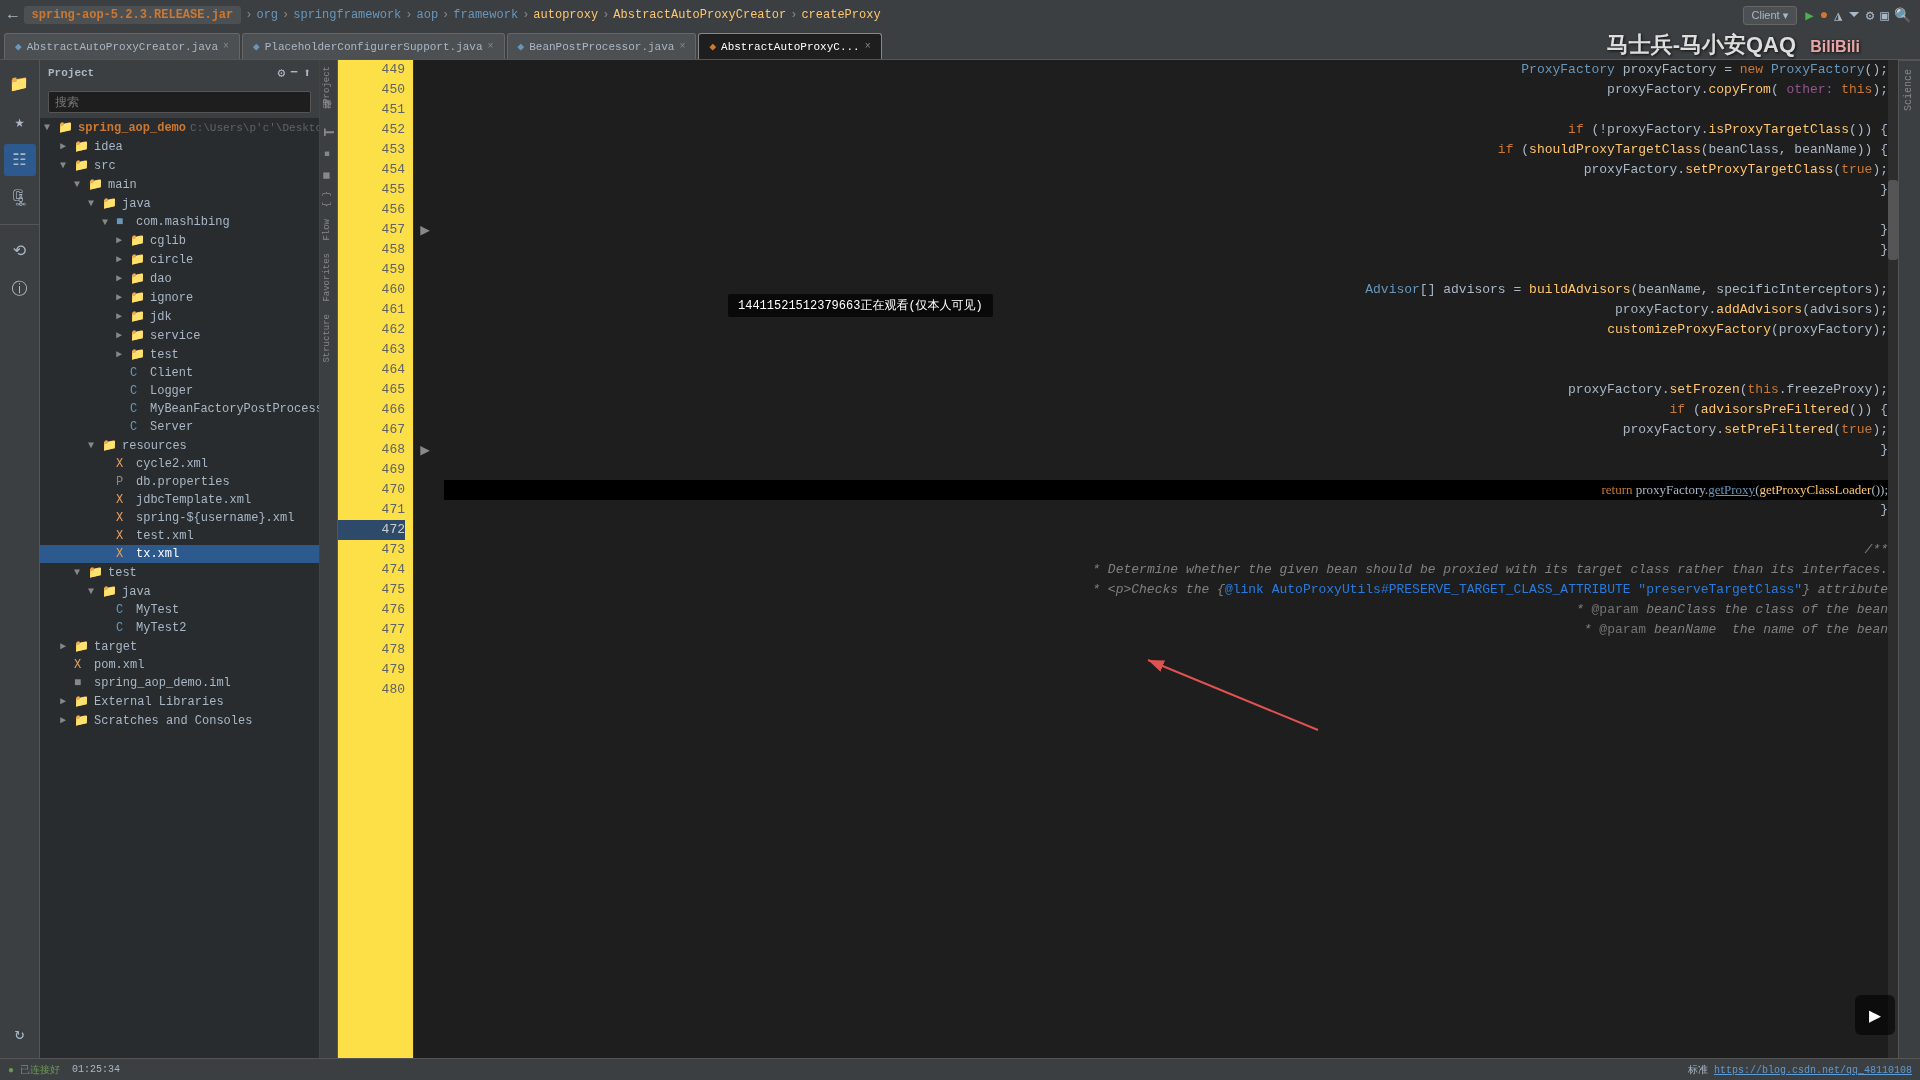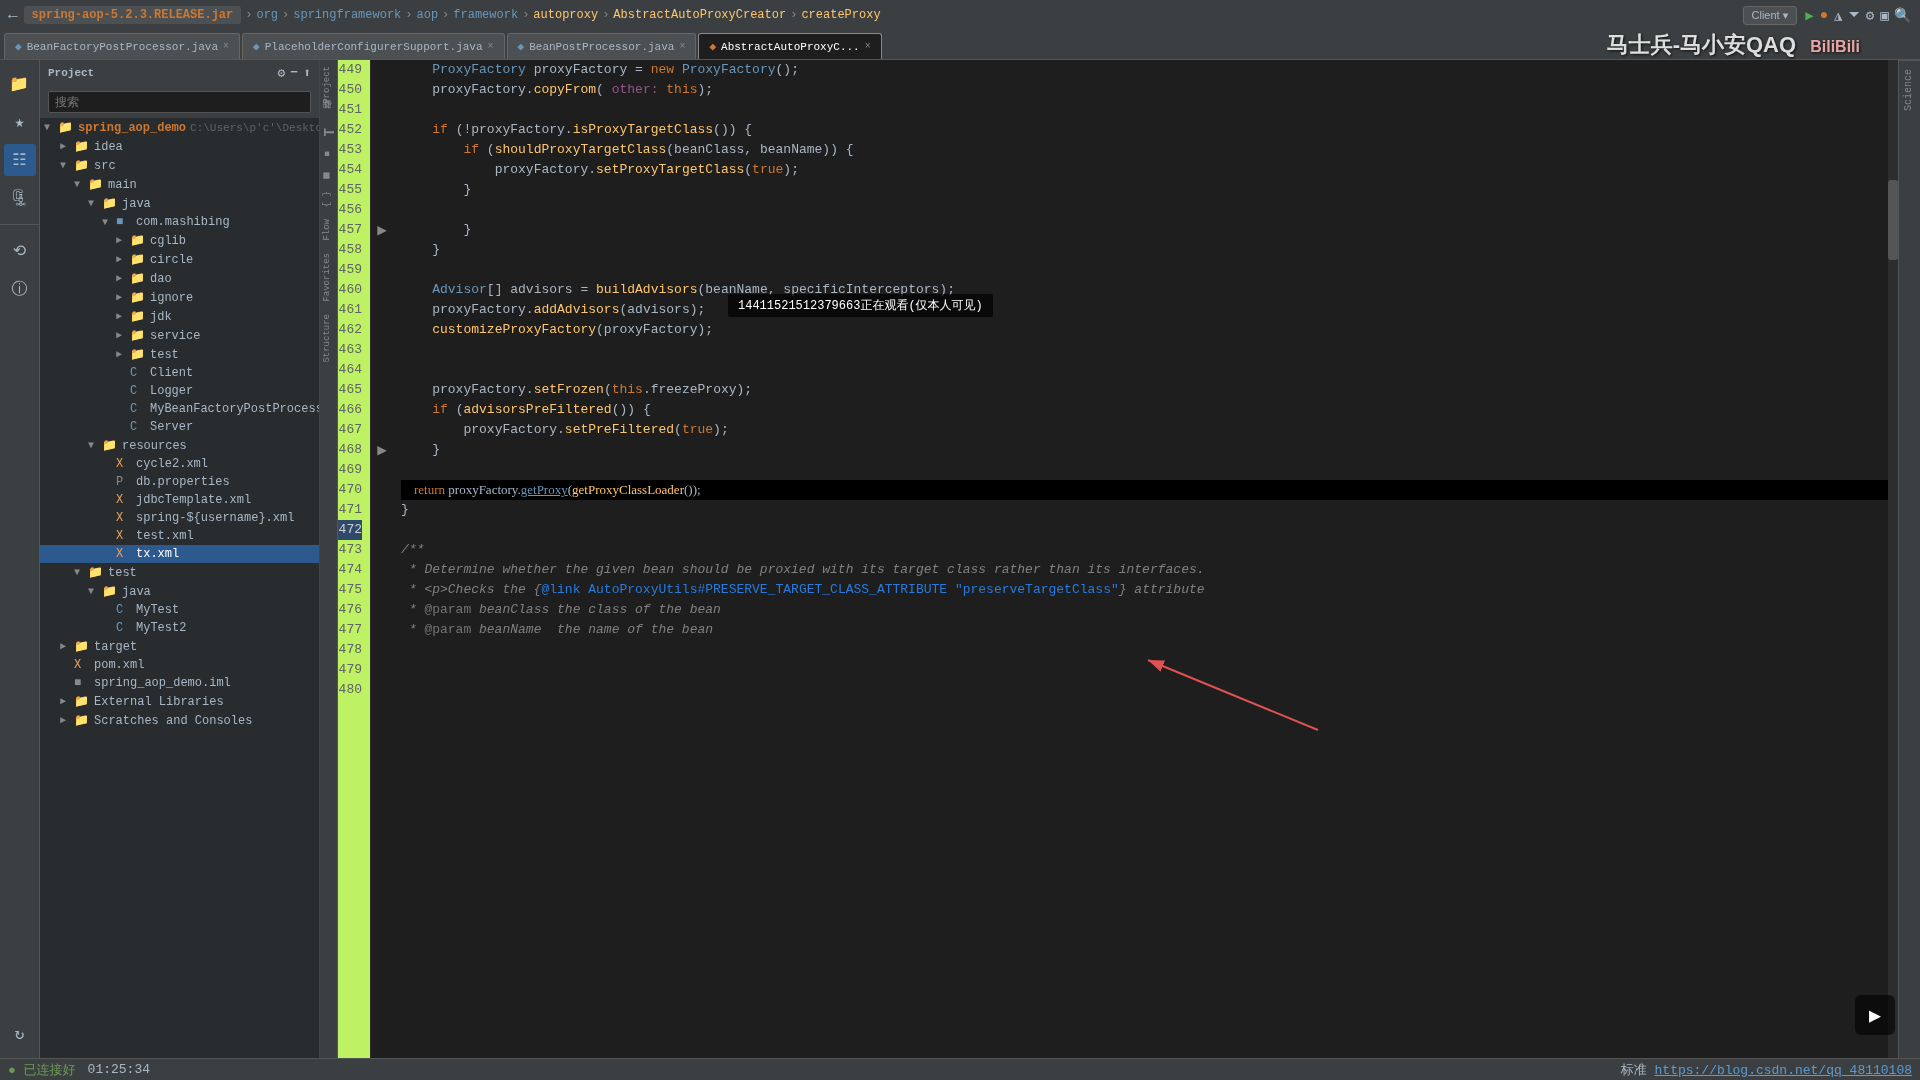--- a/index.html
+++ b/index.html
@@ -184,22 +184,22 @@
     }
 
     
     .code-area {
       flex: 1;
       display: flex;
       overflow: hidden;
     }
 
     .line-numbers {
-      width: 33px;
-      background: #bef264;
+      width: 76px;
+      background: #fde047;
       padding: 0;
       text-align: right;
       color: #606366;
       font-size: 13px;
       line-height: 20px;
       user-select: none;
       border-right: 1px solid #2d2d2d;
       flex-shrink: 0;
       padding-top: 0;
       padding-right: 8px;
@@ -216,20 +216,21 @@
       overflow: auto;
       padding: 0 0 0 8px;
       color: #a9b7c6;
       font-size: 13px;
       line-height: 20px;
     }
 
     .code-line {
       white-space: pre;
       min-height: 20px;
+      text-align: right;
     }
 
     
     .kw { color: #cc7832; }
     .cm { color: #808080; font-style: italic; }
     .fn { color: #ffc66d; }
     .tp { color: #6897bb; }
     .va { color: #a9b7c6; }
     .hi { color: #6897bb; text-decoration: underline; }
     .lnk { color: #287bde; }
@@ -297,21 +298,21 @@
     }
 
     
     .status-bar {
       height: 22px;
       background: #3c3f41;
       border-top: 1px solid #555;
       display: flex;
       align-items: center;
       padding: 0 8px;
-      font-size: 13px;
+      font-size: 10px;
       color: #a9b7c6;
       flex-shrink: 0;
       gap: 16px;
     }
     .status-left { display: flex; align-items: center; gap: 12px; }
     .status-right { margin-left: auto; display: flex; align-items: center; gap: 12px; }
     .status-green { color: #6a9955; }
     .status-link { color: #5c9bd4; cursor: pointer; text-decoration: underline; }
 
     
@@ -399,21 +400,21 @@
       <span>⚙</span>
       <span>▣</span>
       <span>🔍</span>
     </div>
   </div>
 </div>
 
 <div class="tab-bar">
   <div class="tab">
     <span style="color:#6897bb;">◆</span>
-    <span>BeanFactoryPostProcessor.java</span>
+    <span>AbstractAutoProxyCreator.java</span>
     <span class="tab-close">×</span>
   </div>
   <div class="tab">
     <span style="color:#6897bb;">◆</span>
     <span>PlaceholderConfigurerSupport.java</span>
     <span class="tab-close">×</span>
   </div>
   <div class="tab">
     <span style="color:#6897bb;">◆</span>
     <span>BeanPostProcessor.java</span>

